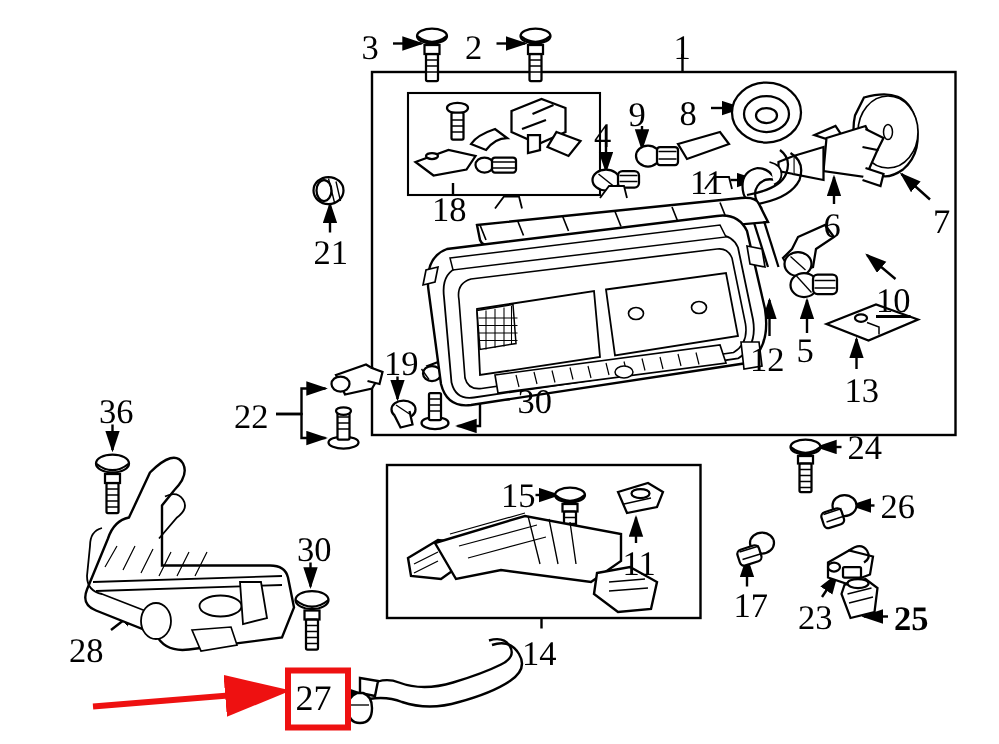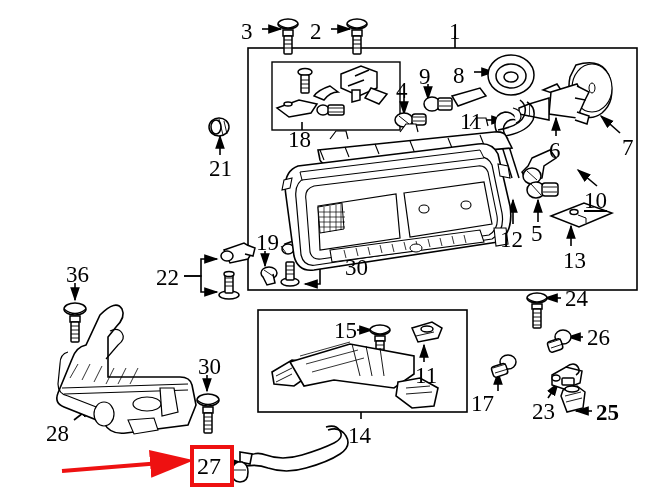--- a/index.html
+++ b/index.html
@@ -389,19 +389,19 @@
   <div class="callout" style="left:563px;top:249px;">13</div>
   <div class="callout" style="left:256px;top:231px;">19</div>
   <div class="callout" style="left:345px;top:256px;">30</div>
   <div class="callout" style="left:156px;top:266px;">22</div>
   <div class="callout" style="left:66px;top:263px;">36</div>
   <div class="callout" style="left:565px;top:287px;">24</div>
   <div class="callout" style="left:587px;top:326px;">26</div>
   <div class="callout" style="left:334px;top:319px;">15</div>
   <div class="callout" style="left:415px;top:364px;">11</div>
   <div class="callout" style="left:198px;top:355px;">30</div>
-  <div class="callout" style="left:471px;top:392px;">17</div>
+  <div class="callout" style="left:489px;top:392px;">17</div>
   <div class="callout" style="left:532px;top:400px;">23</div>
   <div class="callout" style="left:596px;top:401px;font-weight:bold;">25</div>
   <div class="callout" style="left:46px;top:422px;">28</div>
   <div class="callout" style="left:348px;top:424px;">14</div>
 
 </div>
 
 </body></html>

